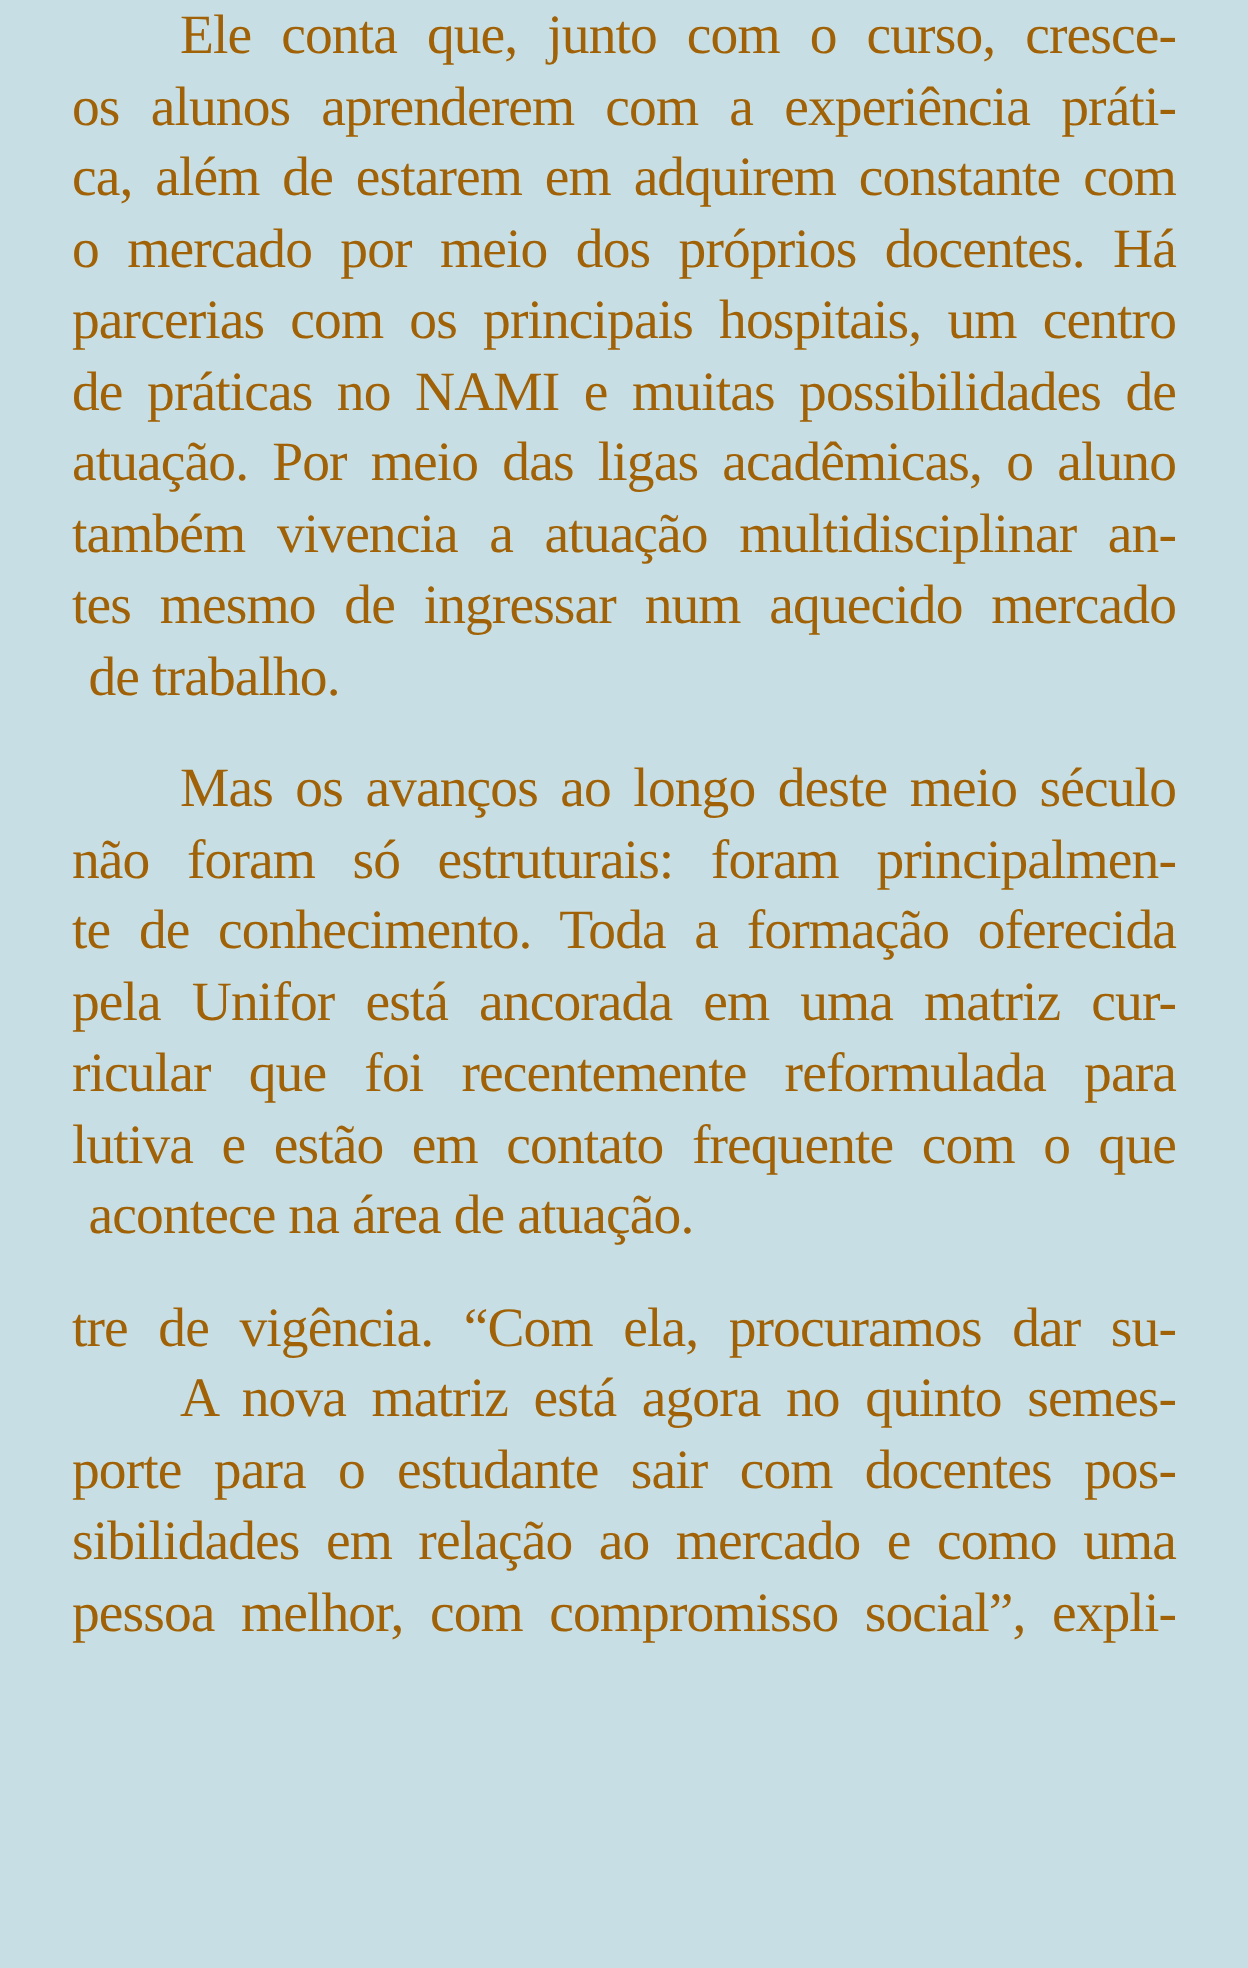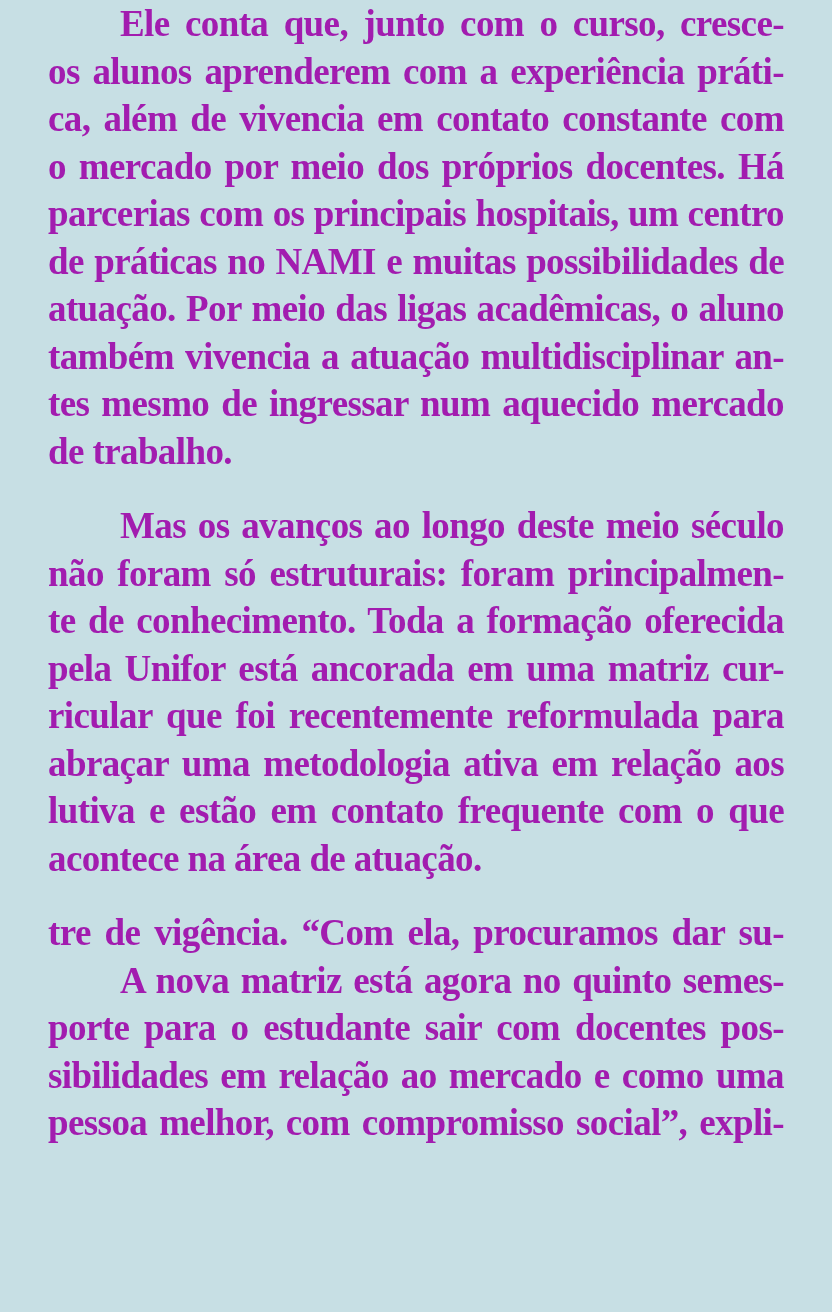--- a/index.html
+++ b/index.html
@@ -21,65 +21,64 @@
     }
     .paragraph {
       margin: 0;
     }
     .line {
       display: block;
       height: 47.5px;
       line-height: 47.5px;
       font-family: "Liberation Serif", "DejaVu Serif", serif;
       font-size: 37px;
-      color: #a21caf;
+      color: #a16207;
       white-space: nowrap;
       text-align: justify;
       text-align-last: justify;
       transform-origin: left center;
       letter-spacing: -0.6px;
-      font-weight: bold;
     }
     .line.last {
       text-align-last: left;
+      margin-left: 11px;
     }
     .line.indent {
       padding-left: 72px;
     }
     .gap {
       height: 27px;
     }
   </style>
 </head>
 <body>
 
 <div class="page">
 
   <div class="paragraph" style="padding-top:0px;">
     <span class="line indent">Ele conta que, junto com o curso, cresce-</span>
     <span class="line">os alunos aprenderem com a experiência práti-</span>
-    <span class="line">ca, além de vivencia em contato constante com</span>
+    <span class="line">ca, além de estarem em adquirem constante com</span>
     <span class="line">o mercado por meio dos próprios docentes. Há</span>
     <span class="line">parcerias com os principais hospitais, um centro</span>
     <span class="line">de práticas no NAMI e muitas possibilidades de</span>
     <span class="line">atuação. Por meio das ligas acadêmicas, o aluno</span>
     <span class="line">também vivencia a atuação multidisciplinar an-</span>
     <span class="line">tes mesmo de ingressar num aquecido mercado</span>
     <span class="line last">de trabalho.</span>
   </div>
 
   <div class="gap"></div>
 
   <div class="paragraph">
     <span class="line indent">Mas os avanços ao longo deste meio século</span>
     <span class="line">não foram só estruturais: foram principalmen-</span>
     <span class="line">te de conhecimento. Toda a formação oferecida</span>
     <span class="line">pela Unifor está ancorada em uma matriz cur-</span>
     <span class="line">ricular que foi recentemente reformulada para</span>
-    <span class="line">abraçar uma metodologia ativa em relação aos</span>
     <span class="line">lutiva e estão em contato frequente com o que</span>
     <span class="line last">acontece na área de atuação.</span>
   </div>
 
   <div class="gap"></div>
 
   <div class="paragraph">
     <span class="line">tre de vigência. “Com ela, procuramos dar su-</span>
     <span class="line indent">A nova matriz está agora no quinto semes-</span>
     <span class="line">porte para o estudante sair com docentes pos-</span>

